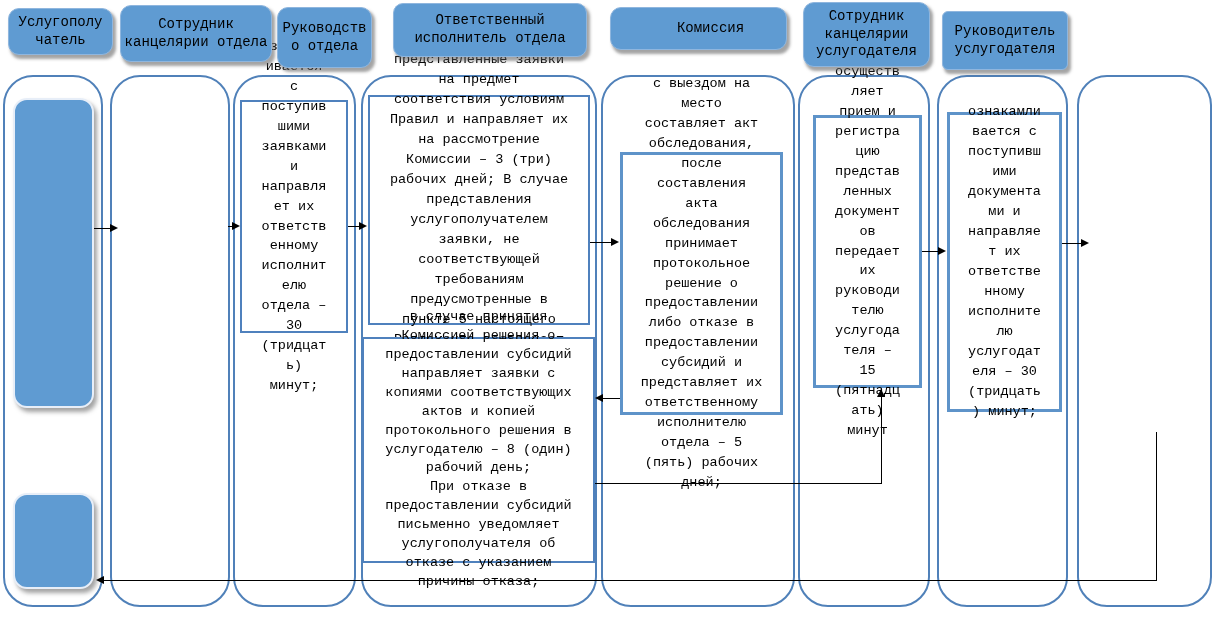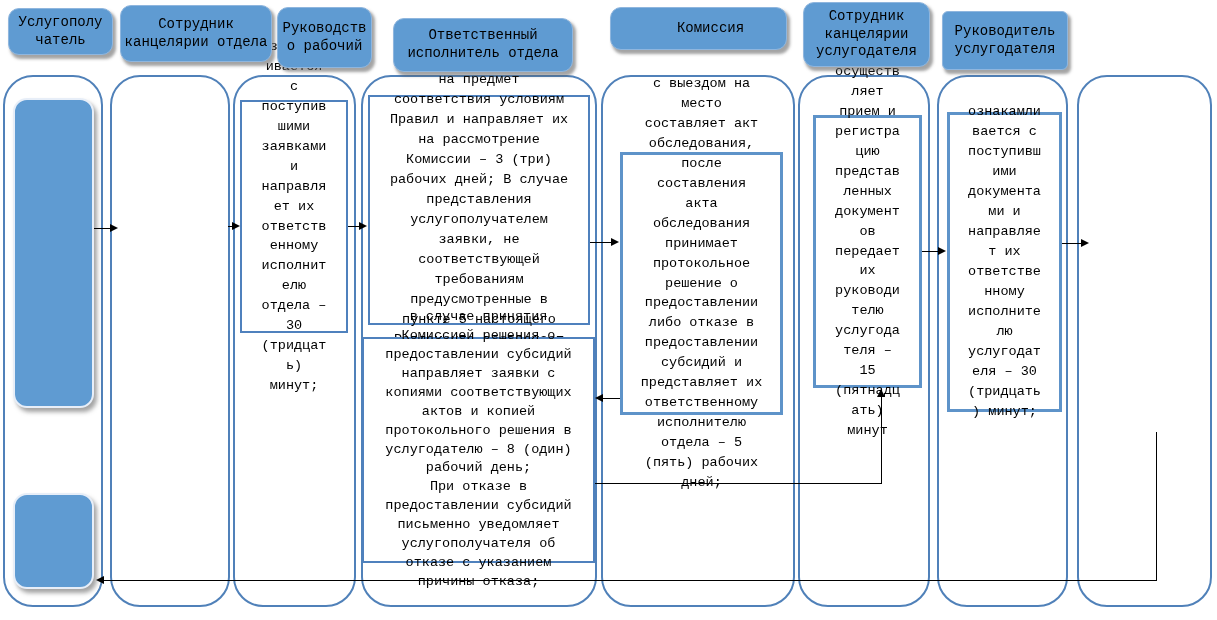--- a/index.html
+++ b/index.html
@@ -39,21 +39,21 @@
     display:flex;align-items:center;justify-content:center;
     text-align:center;
     white-space:pre-line;
     font-size:14px;line-height:1.28;
     box-sizing:border-box;
     z-index:3;
   }
   #hdr-1{left:8px;top:8px;width:105px;height:47px;}
   #hdr-2{left:120px;top:5px;width:152px;height:57px;}
   #hdr-3{left:277px;top:7px;width:95px;height:61px;}
-  #hdr-4{left:393px;top:18px;width:180px;height:54px;}
+  #hdr-4{left:393px;top:3px;width:194px;height:54px;border-radius:10px;}
   #hdr-5{left:610px;top:7px;width:177px;height:43px;padding-left:24px;}
   #hdr-6{left:803px;top:2px;width:127px;height:65px;}
   #hdr-7{left:942px;top:11px;width:126px;height:59px;border-radius:6px;}
   #hdr-8{left:1078px;top:1px;width:124px;height:69px;}
 
   
   .tbox{
     position:absolute;
     background:#ffffff;
     border:2px solid var(--box-border);
@@ -126,21 +126,21 @@
   <div class="lane" id="lane-5"></div>
   <div class="lane" id="lane-6"></div>
   <div class="lane" id="lane-7"></div>
   <div class="lane" id="lane-8"></div>
 
   <div class="hdr" id="hdr-1">Услугополу
 чатель</div>
   <div class="hdr" id="hdr-2">Сотрудник
 канцелярии отдела</div>
   <div class="hdr" id="hdr-3">Руководств
-о рабочий</div>
+о отдела</div>
   <div class="hdr" id="hdr-4">Ответственный
 исполнитель отдела</div>
   <div class="hdr" id="hdr-5">Комиссия</div>
   <div class="hdr" id="hdr-6">Сотрудник
 канцелярии
 услугодателя</div>
   <div class="hdr" id="hdr-7">Руководитель
 услугодателя</div>
 
   <div class="term" id="term-start"></div>

